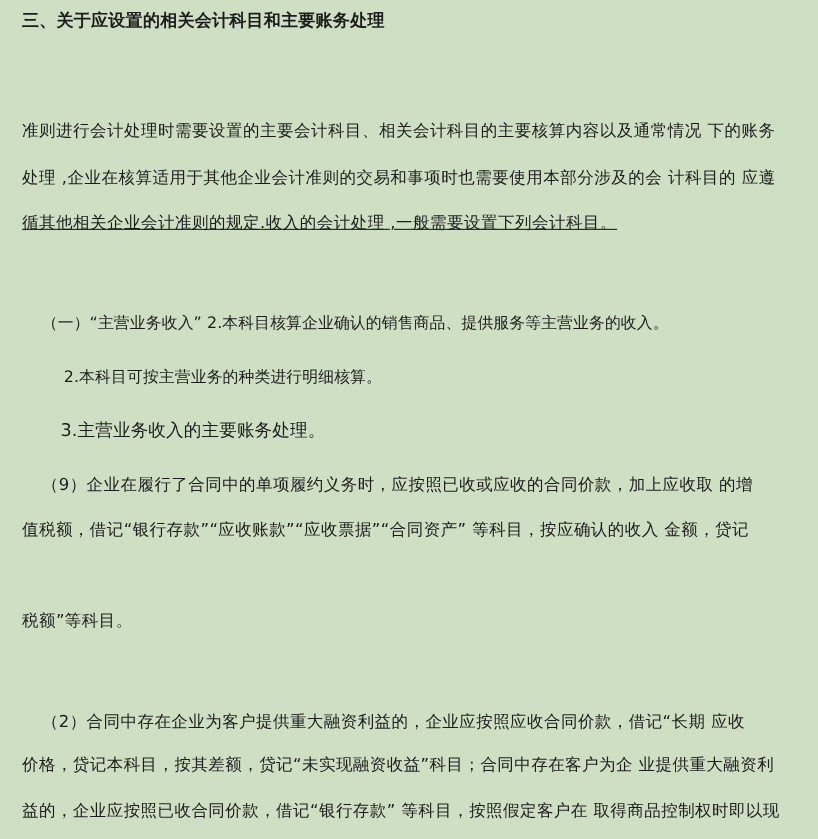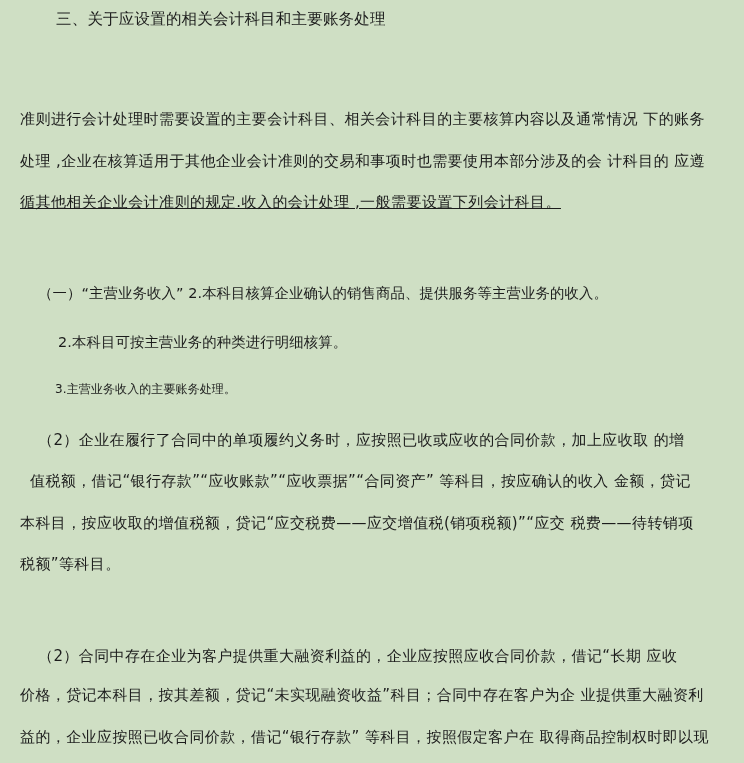--- a/index.html
+++ b/index.html
@@ -20,24 +20,23 @@
       left: 0;
       top: 0;
       width: 744px;
       height: 763px;
     }
     .heading {
       position: absolute;
       left: 20px;
       top: 9px;
       font-size: 15.5px;
-      font-weight: normal;
+      font-weight: bold;
       letter-spacing: 0.2px;
       white-space: nowrap;
-      margin-left: 36px;
     }
     .line {
       position: absolute;
       left: 20px;
       font-size: 15px;
       white-space: nowrap;
       letter-spacing: 0.1px;
     }
   </style>
 </head>
@@ -46,24 +45,23 @@
 <div class="page">
 
   <div class="heading">三、关于应设置的相关会计科目和主要账务处理</div>
 
   <div class="line" style="top:110px; letter-spacing:0.45px;">准则进行会计处理时需要设置的主要会计科目、相关会计科目的主要核算内容以及通常情况  下的账务</div>
   <div class="line" style="top:152px; letter-spacing:0.45px;">处理 ,企业在核算适用于其他企业会计准则的交易和事项时也需要使用本部分涉及的会  计科目的 应遵</div>
   <div class="line" style="top:193px; letter-spacing:0.45px;text-decoration:underline;">循其他相关企业会计准则的规定.收入的会计处理 ,一般需要设置下列会计科目。</div>
 
   <div class="line" style="top:284px; left:38px; font-size:14.4px;">（一）“主营业务收入”  2.本科目核算企业确认的销售商品、提供服务等主营业务的收入。</div>
   <div class="line" style="top:333px; left:58px; font-size:14.4px;">2.本科目可按主营业务的种类进行明细核算。</div>
-  <div class="line" style="top:381px; left:55px; font-size:12px;">3.主营业务收入的主要账务处理。</div>
+  <div class="line" style="top:381px; left:55px; font-size:16px;">3.主营业务收入的主要账务处理。</div>
 
-  <div class="line" style="top:431px; left:38px; letter-spacing:0.4px;">（2）企业在履行了合同中的单项履约义务时，应按照已收或应收的合同价款，加上应收取  的增</div>
-  <div class="line" style="top:472px; letter-spacing:0.4px;margin-left:10px;">值税额，借记“银行存款”“应收账款”“应收票据”“合同资产”  等科目，按应确认的收入  金额，贷记</div>
-  <div class="line" style="top:514px; letter-spacing:0.4px;">本科目，按应收取的增值税额，贷记“应交税费——应交增值税(销项税额)”“应交  税费——待转销项</div>
+  <div class="line" style="top:431px; left:38px; letter-spacing:0.4px;">（9）企业在履行了合同中的单项履约义务时，应按照已收或应收的合同价款，加上应收取  的增</div>
+  <div class="line" style="top:472px; letter-spacing:0.4px;">值税额，借记“银行存款”“应收账款”“应收票据”“合同资产”  等科目，按应确认的收入  金额，贷记</div>
   <div class="line" style="top:555px; letter-spacing:0.4px;">税额”等科目。</div>
 
   <div class="line" style="top:603px; left:38px; letter-spacing:0.4px;margin-top:44px;">（2）合同中存在企业为客户提供重大融资利益的，企业应按照应收合同价款，借记“长期  应收</div>
   <div class="line" style="top:686px; letter-spacing:0.4px;">价格，贷记本科目，按其差额，贷记“未实现融资收益”科目；合同中存在客户为企  业提供重大融资利</div>
   <div class="line" style="top:728px; letter-spacing:0.4px;">益的，企业应按照已收合同价款，借记“银行存款”  等科目，按照假定客户在  取得商品控制权时即以现</div>
 
 </div>
 
 </body></html>

